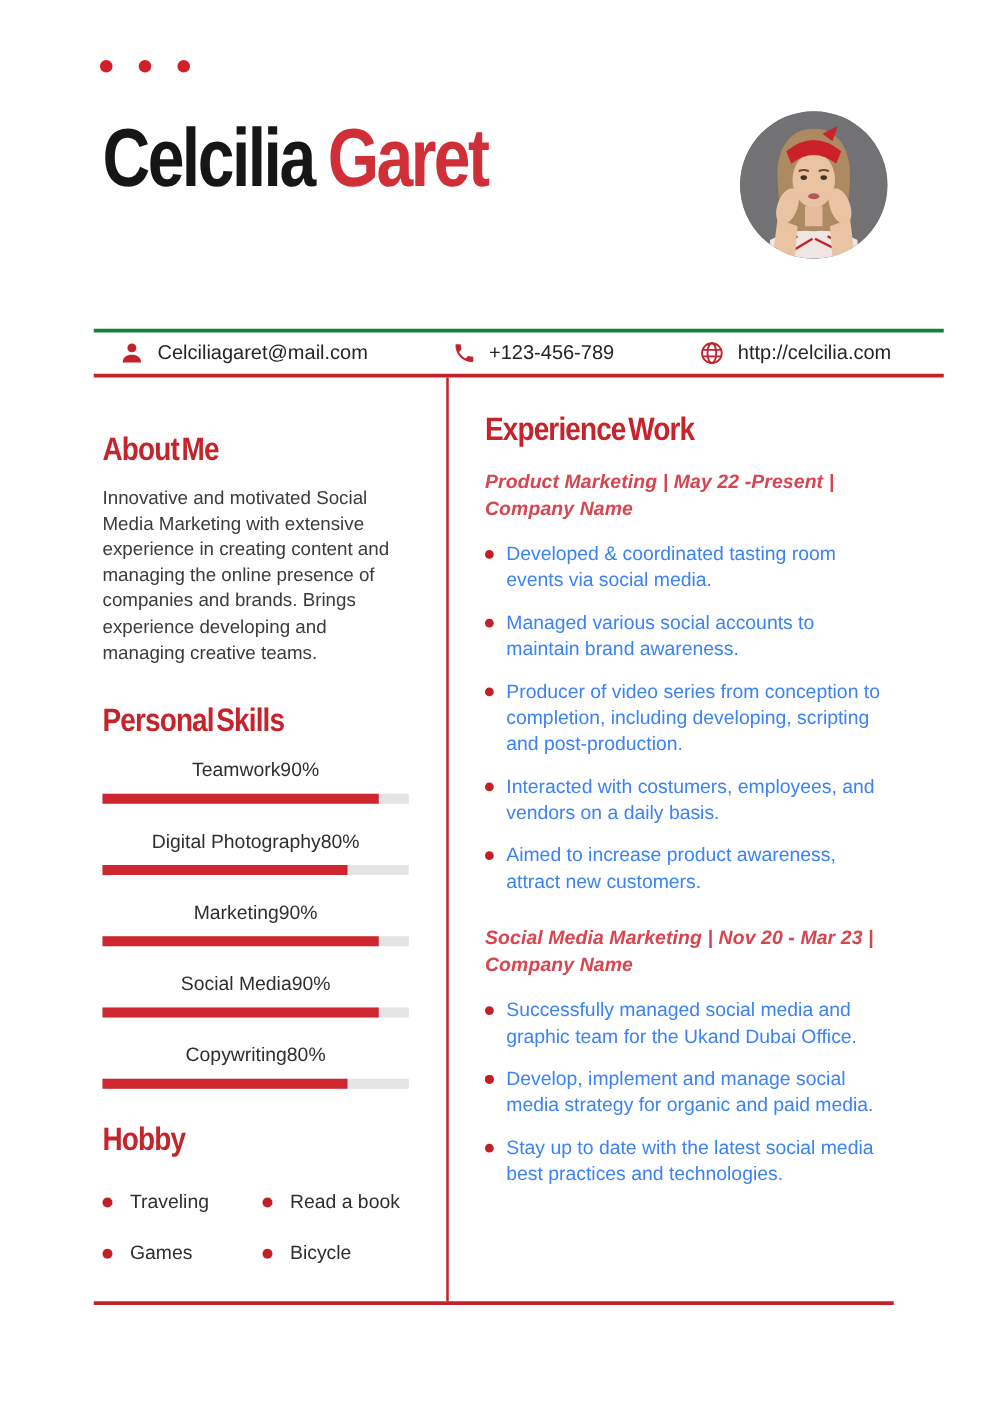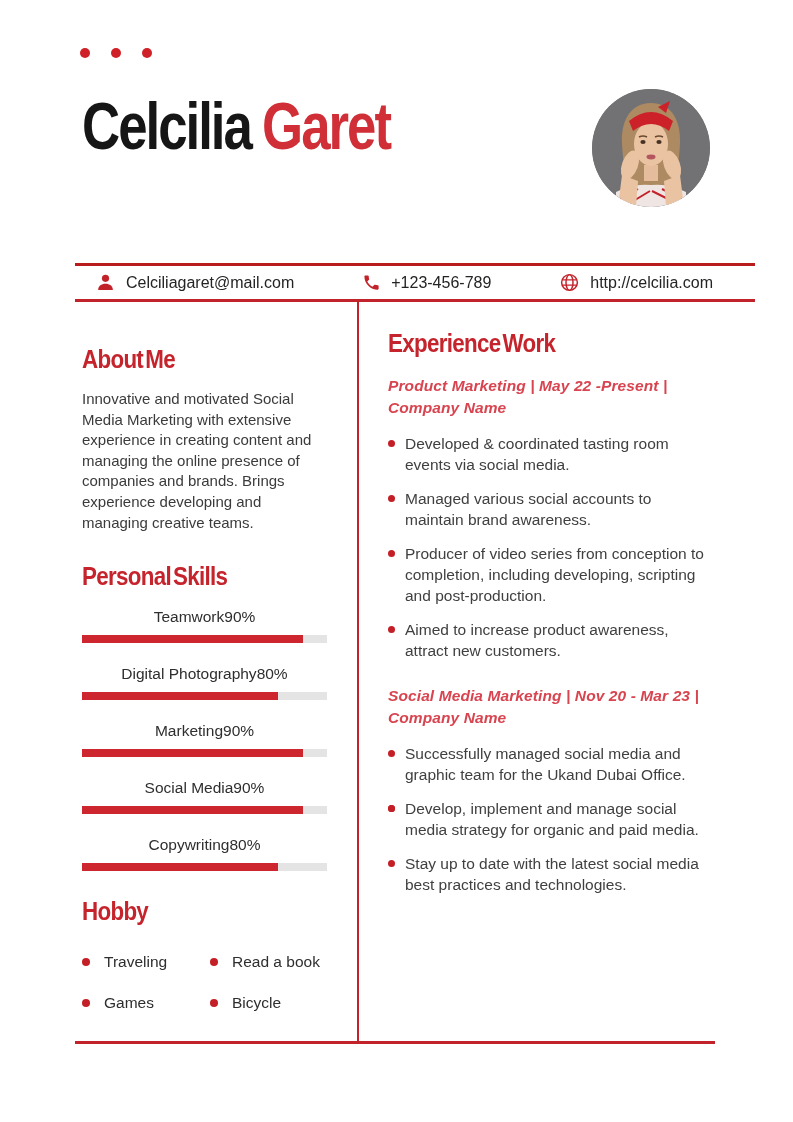--- a/index.html
+++ b/index.html
@@ -23,21 +23,21 @@
   .name .ln{color:#d02f38;}
   .subtitle{margin-top:10px;font-size:23px;color:#1f1f1f;letter-spacing:0.2px;}
   
   .photo{
     position:absolute;left:592px;top:89px;width:118px;height:118px;
     border-radius:50%;overflow:hidden;background:#727274;
   }
   
   .contact{
     position:absolute;left:75px;top:263px;width:680px;box-sizing:border-box;
-    border-top:3px solid #b91c1c;border-bottom:3px solid #c2232b;
+    border-top:3px solid #15803d;border-bottom:3px solid #c2232b;
     height:39px;display:flex;align-items:center;justify-content:space-between;
     padding:0 42px 0 20px;
   }
   .c-item{display:flex;align-items:center;gap:10px;font-size:16px;color:#242424;}
   .c-item svg{display:block;}
   
   .main{position:absolute;left:75px;top:302px;width:640px;height:739px;border-bottom:3px solid #c2232b;}
   .v-divider{position:absolute;left:282px;top:0;width:2px;height:100%;background:#c2232b;}
   .col-left{position:absolute;left:7px;top:16px;width:245px;}
   .col-right{position:absolute;left:313px;top:0;width:324px;}
@@ -62,21 +62,21 @@
   
   .h-exp{margin-top:26px;}
   .job-title{
     margin:17px 0 0 0;font-size:15.5px;line-height:22px;font-style:italic;
     font-weight:600;color:#d8444f;letter-spacing:0.1px;
   }
   .job-title.second{margin-top:24px;}
   ul.bullets{list-style:none;margin:14px 0 0 0;padding:0;}
   ul.bullets li{
     position:relative;padding-left:17px;margin-top:13px;
-    font-size:15.5px;line-height:21px;color:#404040;
+    font-size:15.5px;line-height:21px;color:#3b82f6;
   }
   ul.bullets li:first-child{margin-top:0;}
   .b-dot{position:absolute;left:0;top:7px;width:7px;height:7px;border-radius:50%;background:#c41e26;}
 </style>
 </head>
 <body>
 
 <div class="page">
 
   <div class="dots">
@@ -218,20 +218,21 @@
     </div>
 
     <div class="col-right">
       <h2 class="h-exp">Experience Work</h2>
 
       <p class="job-title">Product Marketing | May 22 -Present | Company Name</p>
       <ul class="bullets">
         <li><span class="b-dot"></span><span>Developed &amp; coordinated tasting room events via social media.</span></li>
         <li><span class="b-dot"></span><span>Managed various social accounts to maintain brand awareness.</span></li>
         <li><span class="b-dot"></span><span>Producer of video series from conception to completion, including developing, scripting and post-production.</span></li>
+        <li><span class="b-dot"></span><span>Interacted with costumers, employees, and vendors on a daily basis.</span></li>
         <li><span class="b-dot"></span><span>Aimed to increase product awareness, attract new customers.</span></li>
       </ul>
 
       <p class="job-title second">Social Media Marketing | Nov 20 - Mar 23 | Company Name</p>
       <ul class="bullets">
         <li><span class="b-dot"></span><span>Successfully managed social media and graphic team for the Ukand Dubai Office.</span></li>
         <li><span class="b-dot"></span></li>
         <li><span class="b-dot"></span><span>Develop, implement and manage social media strategy for organic and paid media.</span></li>
         <li><span class="b-dot"></span><span>Stay up to date with the latest social media best practices and technologies.</span></li>
       </ul>

